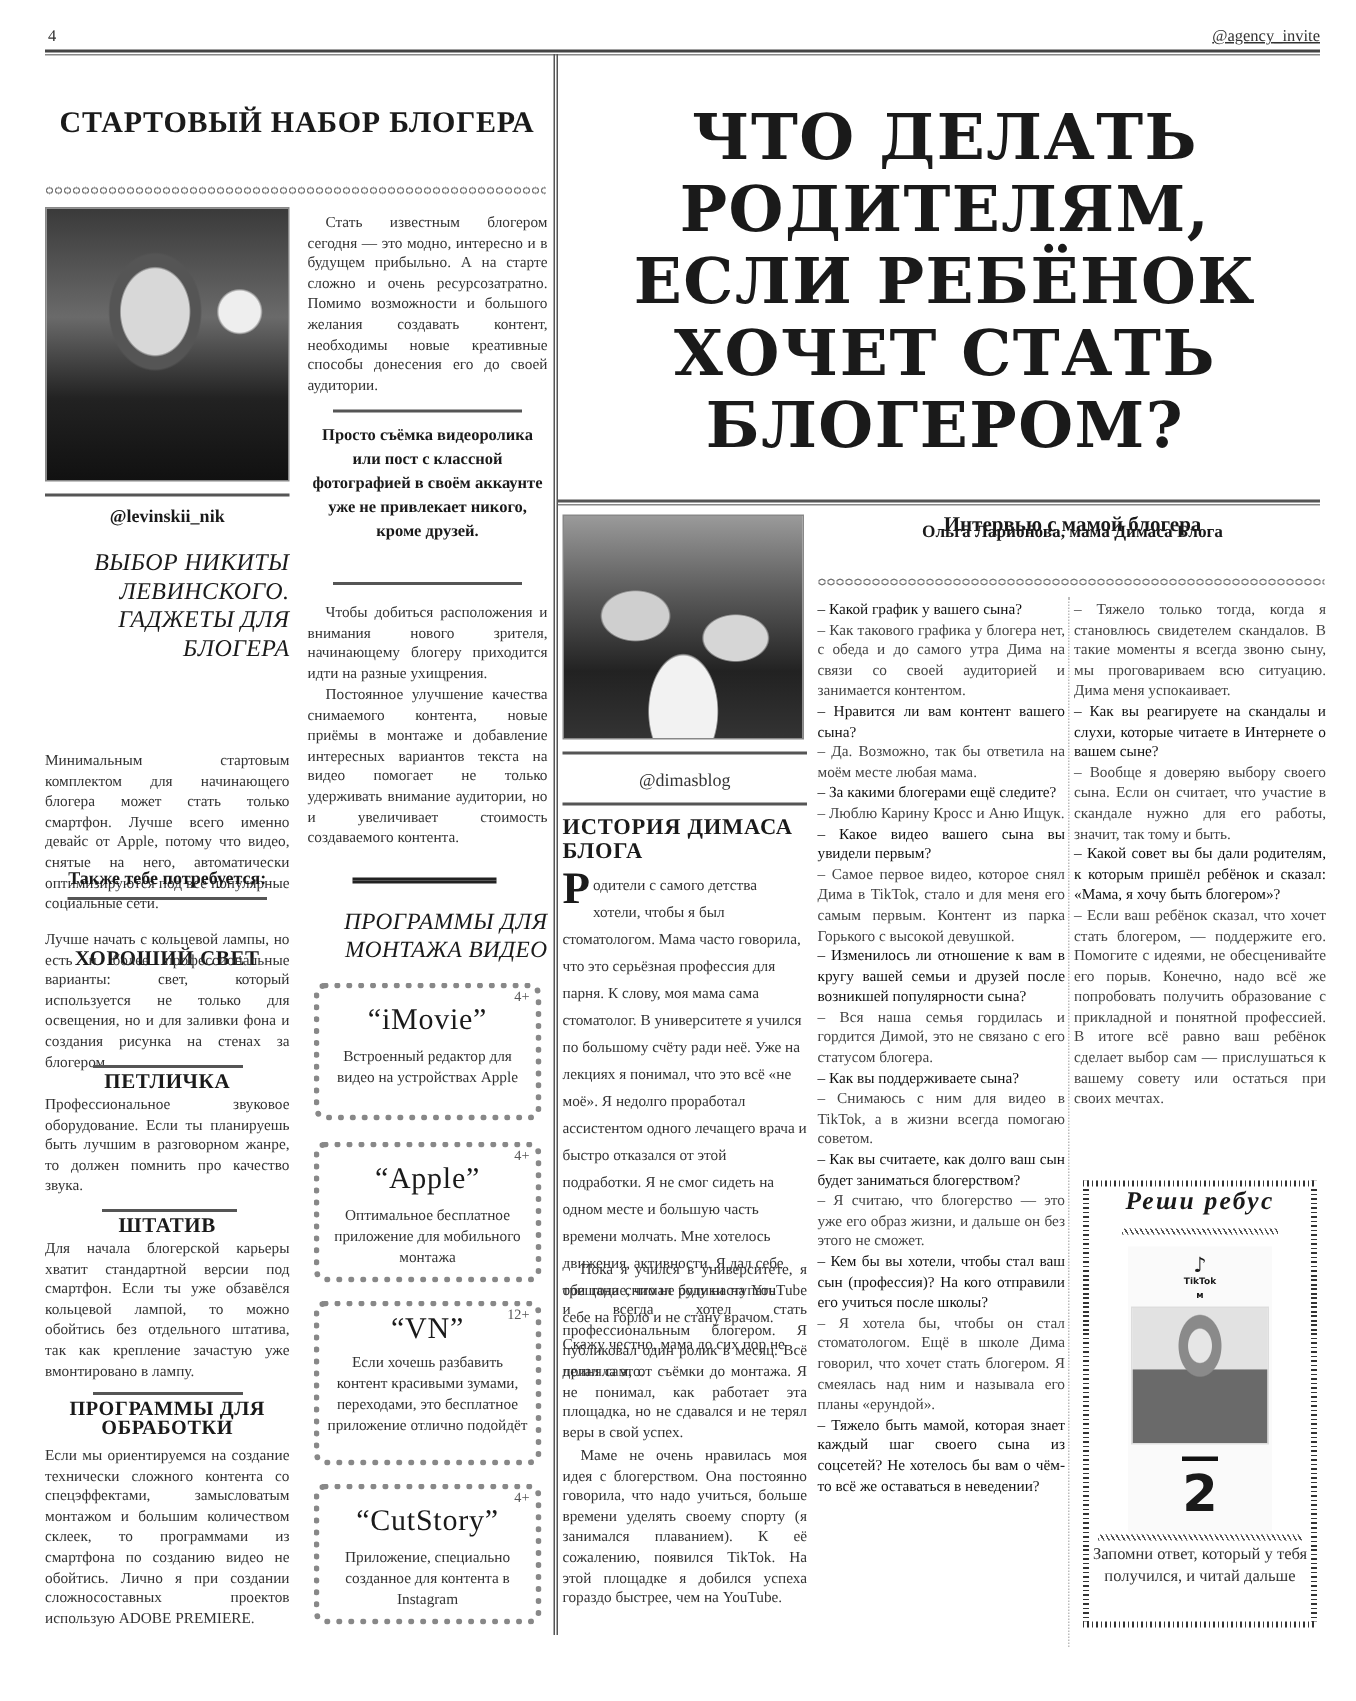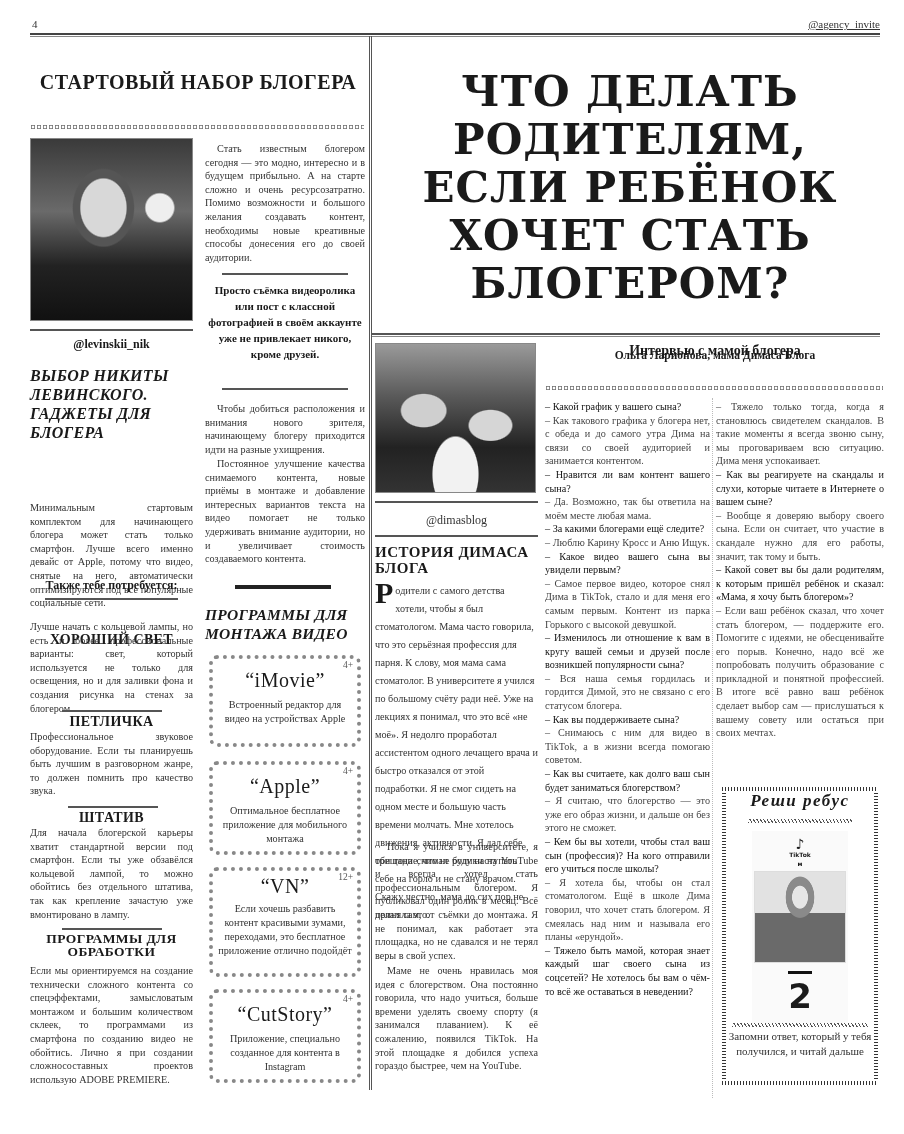--- a/index.html
+++ b/index.html
@@ -17,21 +17,21 @@
     background: radial-gradient(ellipse at 45% 38%, #d8d8d8 0 18%, #555 19% 24%, transparent 25%),
                 radial-gradient(circle at 80% 38%, #eee 0 8%, transparent 9%),
                 linear-gradient(180deg, #3a3a3a 0%, #6a6a6a 40%, #222 70%, #111 100%); }
   .hr { height: 0; border-top: 2px solid #555; }
   .col1 { left: 30px; width: 163px; }
   .col2 { left: 205px; width: 160px; }
   .col3 { left: 375px; width: 163px; }
   .col4 { left: 545px; width: 165px; }
   .col5 { left: 716px; width: 168px; }
   .handle { text-align: center; font-size: 12px; font-weight: bold; }
-  .ital-h { text-align: left; font-style: italic; font-weight: bold; font-size: 16px; line-height: 19px; letter-spacing: 0.3px; }
+  .ital-h { text-align: right; font-style: italic; font-weight: normal; font-size: 16px; line-height: 19px; letter-spacing: 0.3px; }
   p.body { font-size: 10.2px; line-height: 13.6px; text-align: justify; color: #333; }
   .sub-h { text-align: center; font-weight: bold; font-size: 14px; line-height: 15px; letter-spacing: 0.4px; }
   .also { text-align: center; font-weight: bold; font-size: 12px; }
   .quote { text-align: center; font-weight: bold; font-size: 11px; line-height: 16px; }
   .dbl { height: 4px; border-top: 2px solid #222; border-bottom: 2px solid #222; }
   .app { left: 206px; width: 158px; text-align: center; border: 3px solid transparent; }
   .app-frame { position: absolute; inset: 0; border: 4px dotted #888; border-radius: 8px; }
   .app .age { position: absolute; right: 8px; top: 5px; font-size: 9.5px; color: #555; }
   .app .name { font-size: 20px; margin-top: 14px; letter-spacing: 0.5px; }
   .app .desc { font-size: 10.2px; line-height: 14px; color: #333; margin-top: 6px; padding: 0 8px; }

